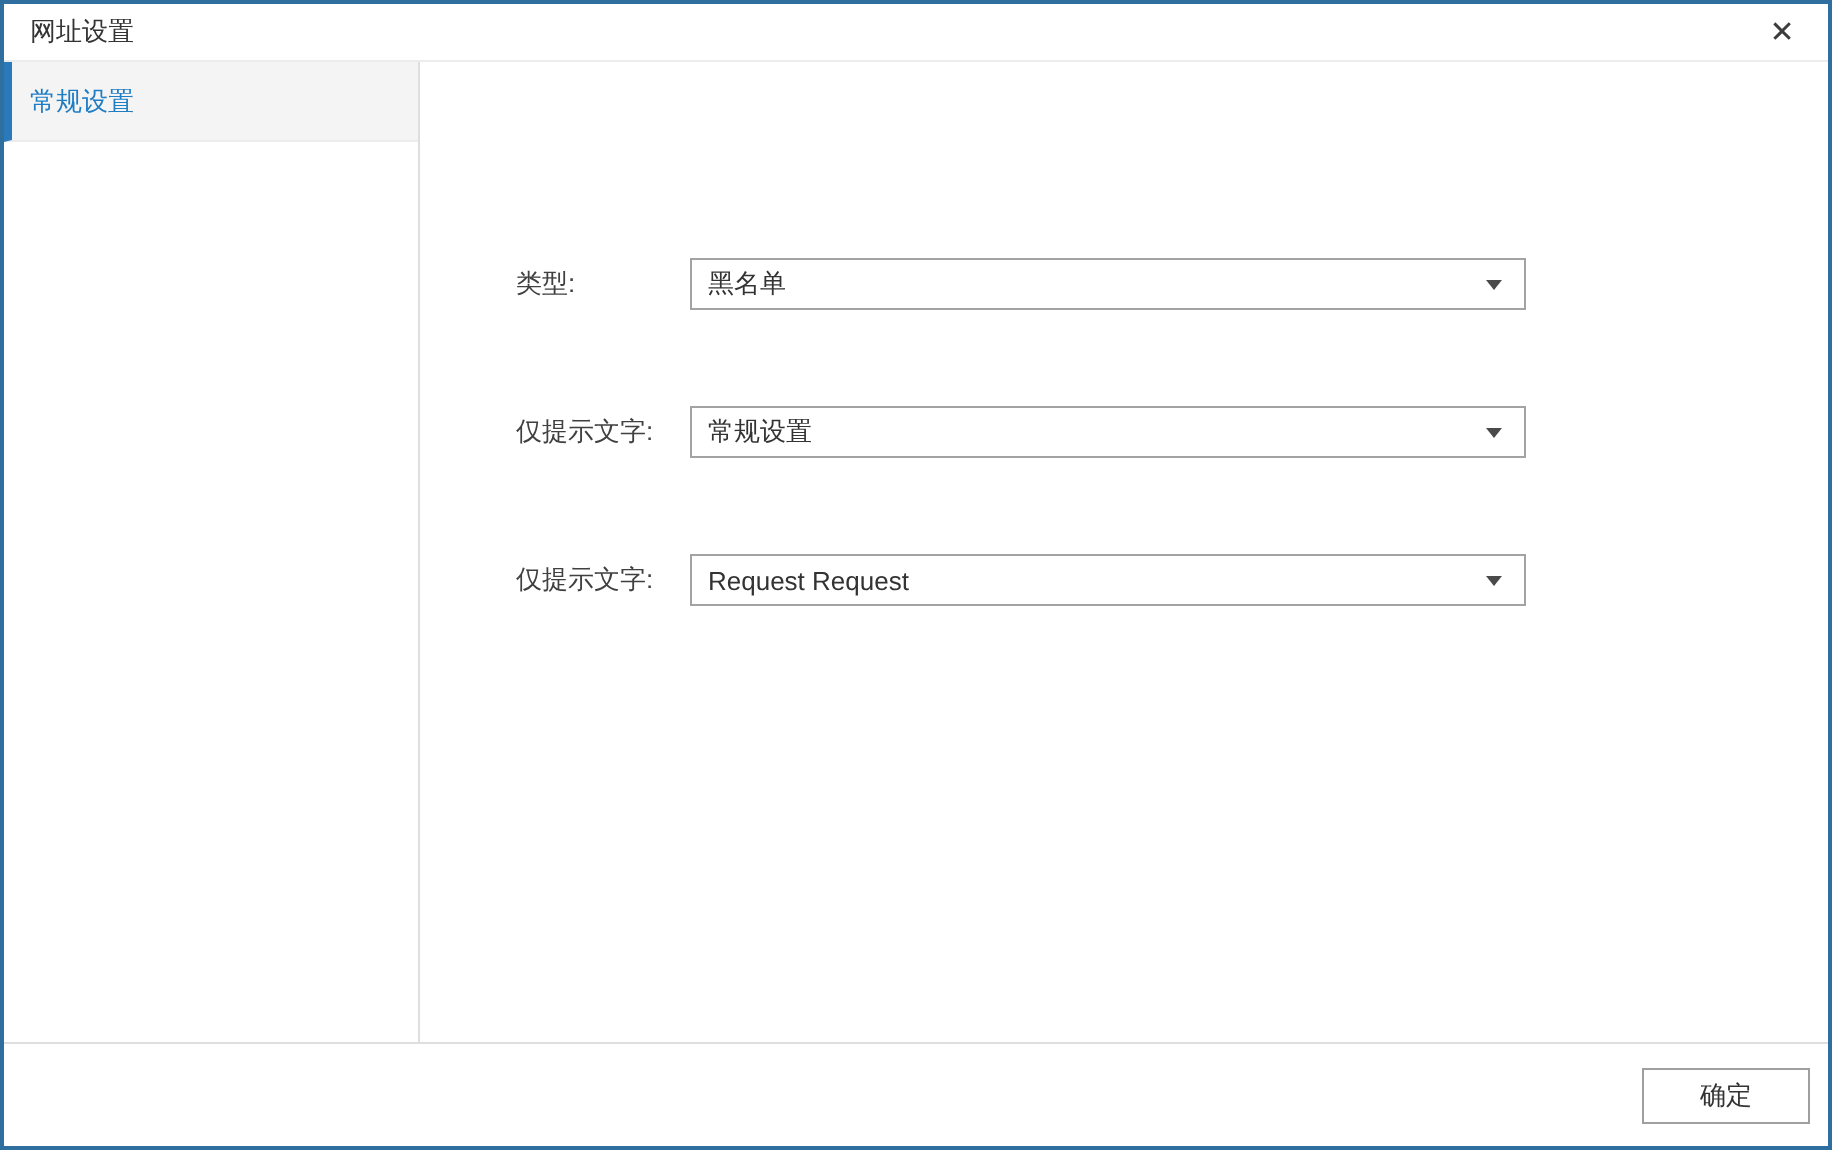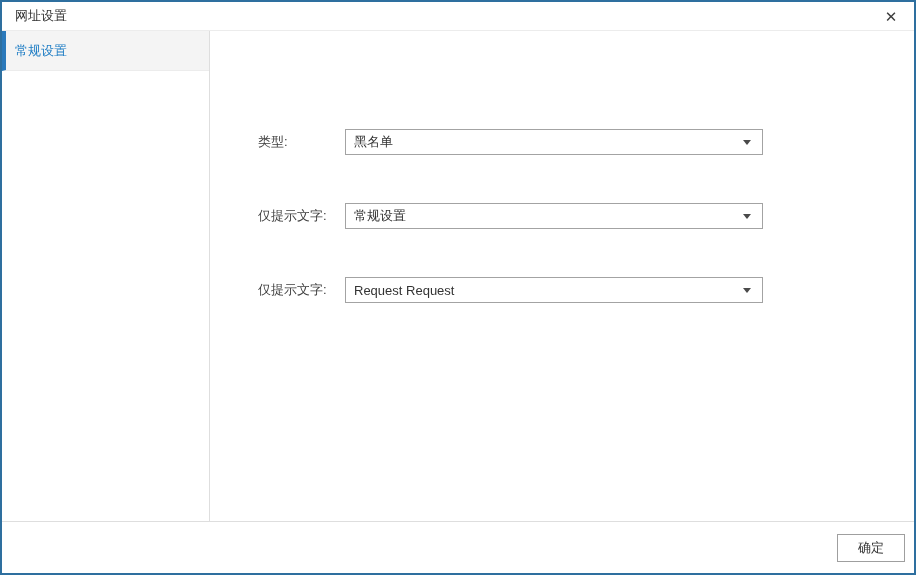--- a/index.html
+++ b/index.html
@@ -113,21 +113,21 @@
     left: 0; right: 0; bottom: 0;
     height: 52px;
     border-top: 1px solid #dedede;
     background: #fff;
     display: flex;
     align-items: center;
     justify-content: flex-end;
     padding-right: 9px;
   }
   .btn {
-    width: 68px;
+    width: 84px;
     height: 28px;
     border: 1px solid #9f9f9f;
     background: #fff;
     font-size: 13px;
     color: #333;
     font-family: Liberation Mono, monospace;
     cursor: pointer;
     display: flex;
     align-items: center;
     justify-content: center;

